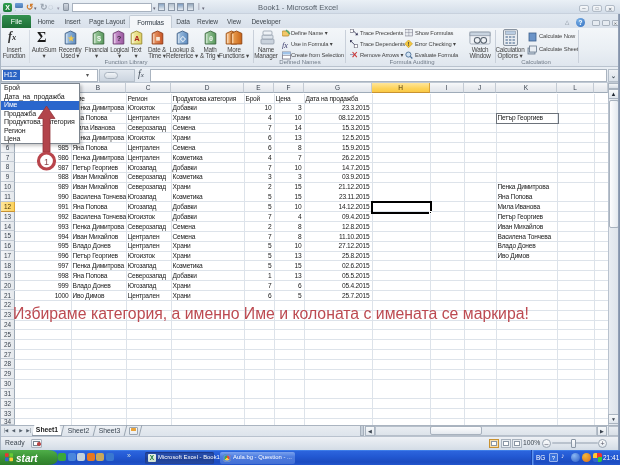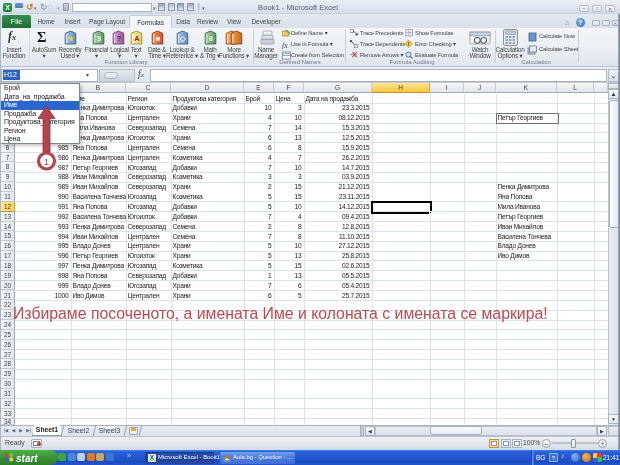--- a/index.html
+++ b/index.html
@@ -495,21 +495,21 @@
 <div class="cell" style="top:193.1px;left:497.5px;">Яна Попова</div>
 <div class="cell" style="top:202.95px;left:497.5px;">Мила Иванова</div>
 <div class="cell" style="top:212.79999999999998px;left:497.5px;">Петър Георгиев</div>
 <div class="cell" style="top:222.64999999999998px;left:497.5px;">Иван Михайлов</div>
 <div class="cell" style="top:232.5px;left:497.5px;">Василена Тончева</div>
 <div class="cell" style="top:242.35px;left:497.5px;">Владо Донев</div>
 <div class="cell" style="top:252.2px;left:497.5px;">Иво Димов</div>
 <div class="ab" style="left:496px;top:112.7px;width:62.5px;height:10.85px;border:1px solid #6d737b"></div>
 <div class="ab" style="left:371px;top:201.35px;width:61px;height:12.649999999999999px;border:2px solid #000"></div>
 <div class="ab" style="left:429px;top:211.2px;width:3px;height:3px;background:#000;border:1px solid #fff"></div>
-<div class="ab" style="left:13px;top:305.5px;font-size:15.8px;line-height:16px;color:#bc4a51;white-space:nowrap">Избираме посоченото, а имената Име и колоната с имената се маркира!</div>
+<div class="ab" style="left:13px;top:305.5px;font-size:15.8px;line-height:16px;color:#bc4a51;white-space:nowrap">Избираме категория, а именно Име и колоната с имената се маркира!</div>
 <div class="ab" style="left:0px;top:83px;width:80px;height:60.5px;background:#fff;border:1px solid #7d858e;box-shadow:2px 2px 3px rgba(0,0,0,0.22)"></div>
 <div class="ab" style="left:4px;top:84.0px;height:8.4px;color:#191919;font-size:7px;line-height:8.4px;white-space:nowrap;letter-spacing:-0.15px">Брой</div>
 <div class="ab" style="left:4px;top:92.5px;height:8.4px;color:#191919;font-size:7px;line-height:8.4px;white-space:nowrap;letter-spacing:-0.15px">Дата_на_продажба</div>
 <div class="ab" style="left:1px;top:101.0px;width:78px;height:8.5px;background:#2a66cc;color:#fff;font-size:7px;line-height:8.4px;padding-left:3px;letter-spacing:-0.15px">Име</div>
 <div class="ab" style="left:4px;top:109.5px;height:8.4px;color:#191919;font-size:7px;line-height:8.4px;white-space:nowrap;letter-spacing:-0.15px">Продажба</div>
 <div class="ab" style="left:4px;top:118.0px;height:8.4px;color:#191919;font-size:7px;line-height:8.4px;white-space:nowrap;letter-spacing:-0.15px">Продуктова_категория</div>
 <div class="ab" style="left:4px;top:126.5px;height:8.4px;color:#191919;font-size:7px;line-height:8.4px;white-space:nowrap;letter-spacing:-0.15px">Регион</div>
 <div class="ab" style="left:4px;top:135.0px;height:8.4px;color:#191919;font-size:7px;line-height:8.4px;white-space:nowrap;letter-spacing:-0.15px">Цена</div>
 <svg class="ab" style="left:29px;top:101px" width="36" height="74" viewBox="0 0 36 74">
 <path d="M17.5 5 L9 17.5 L14 17.5 L14 51 L21 51 L21 17.5 L26 17.5 Z" fill="#b2444b" stroke="#93353b" stroke-width="0.8"></path>

